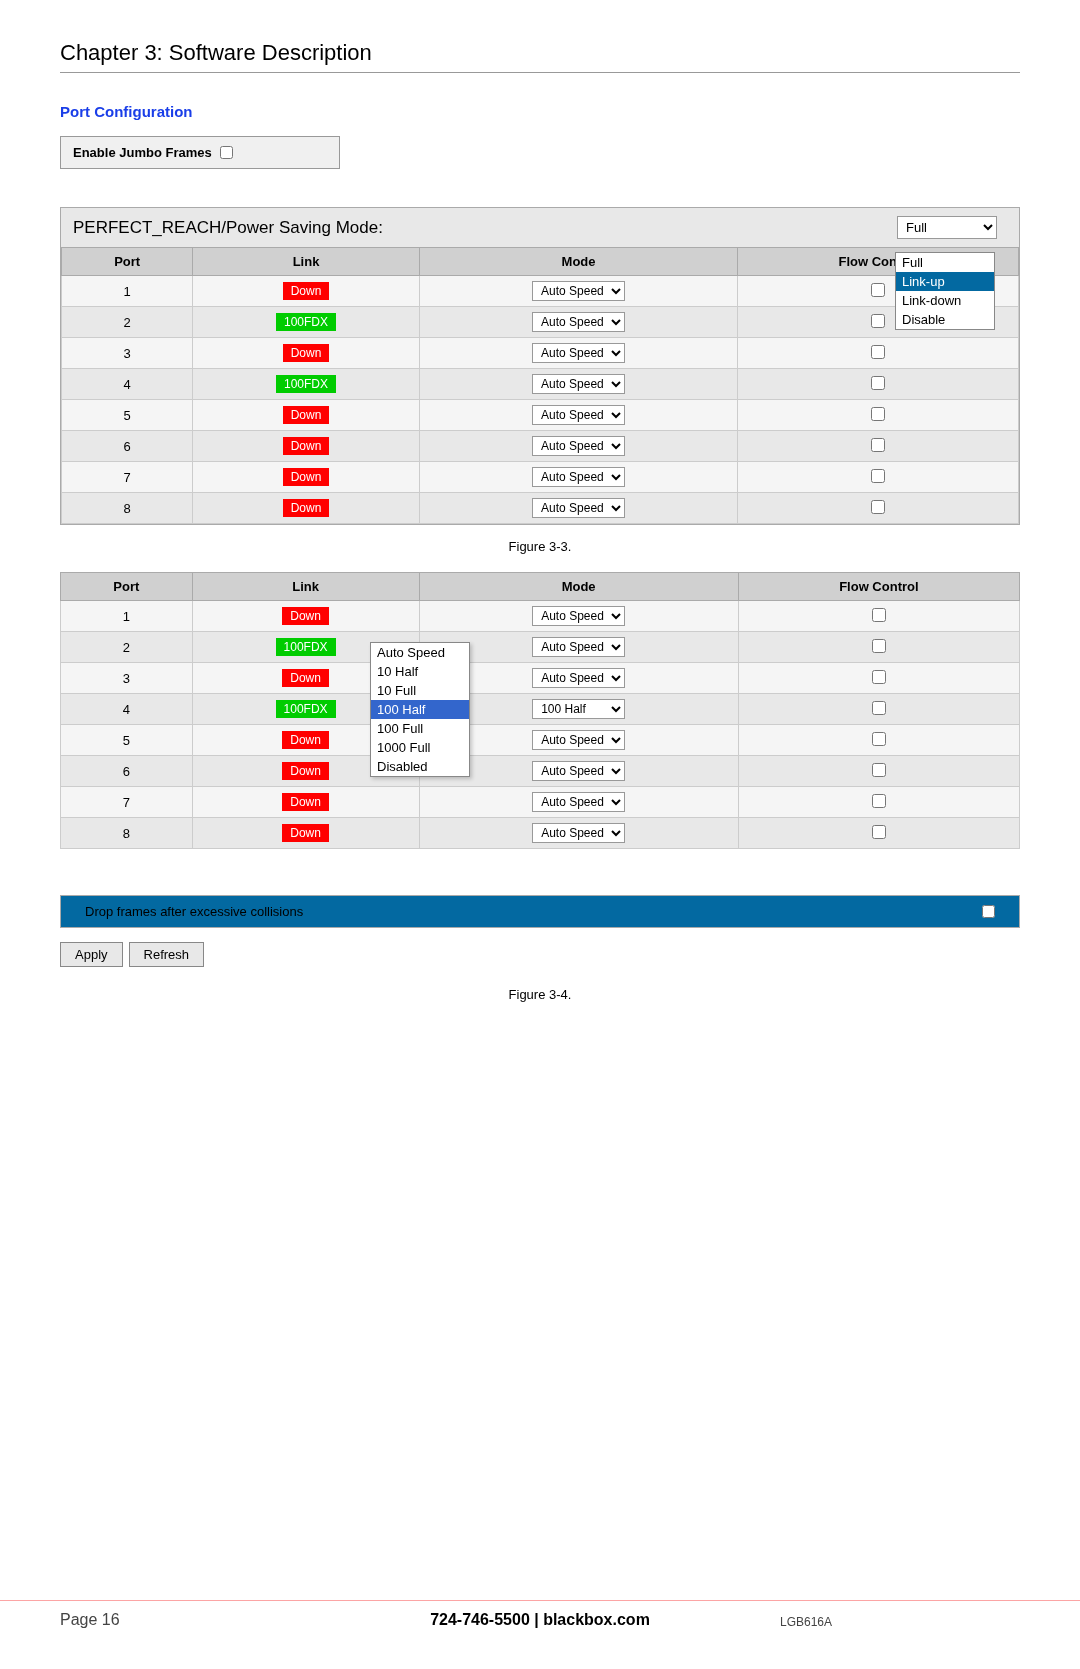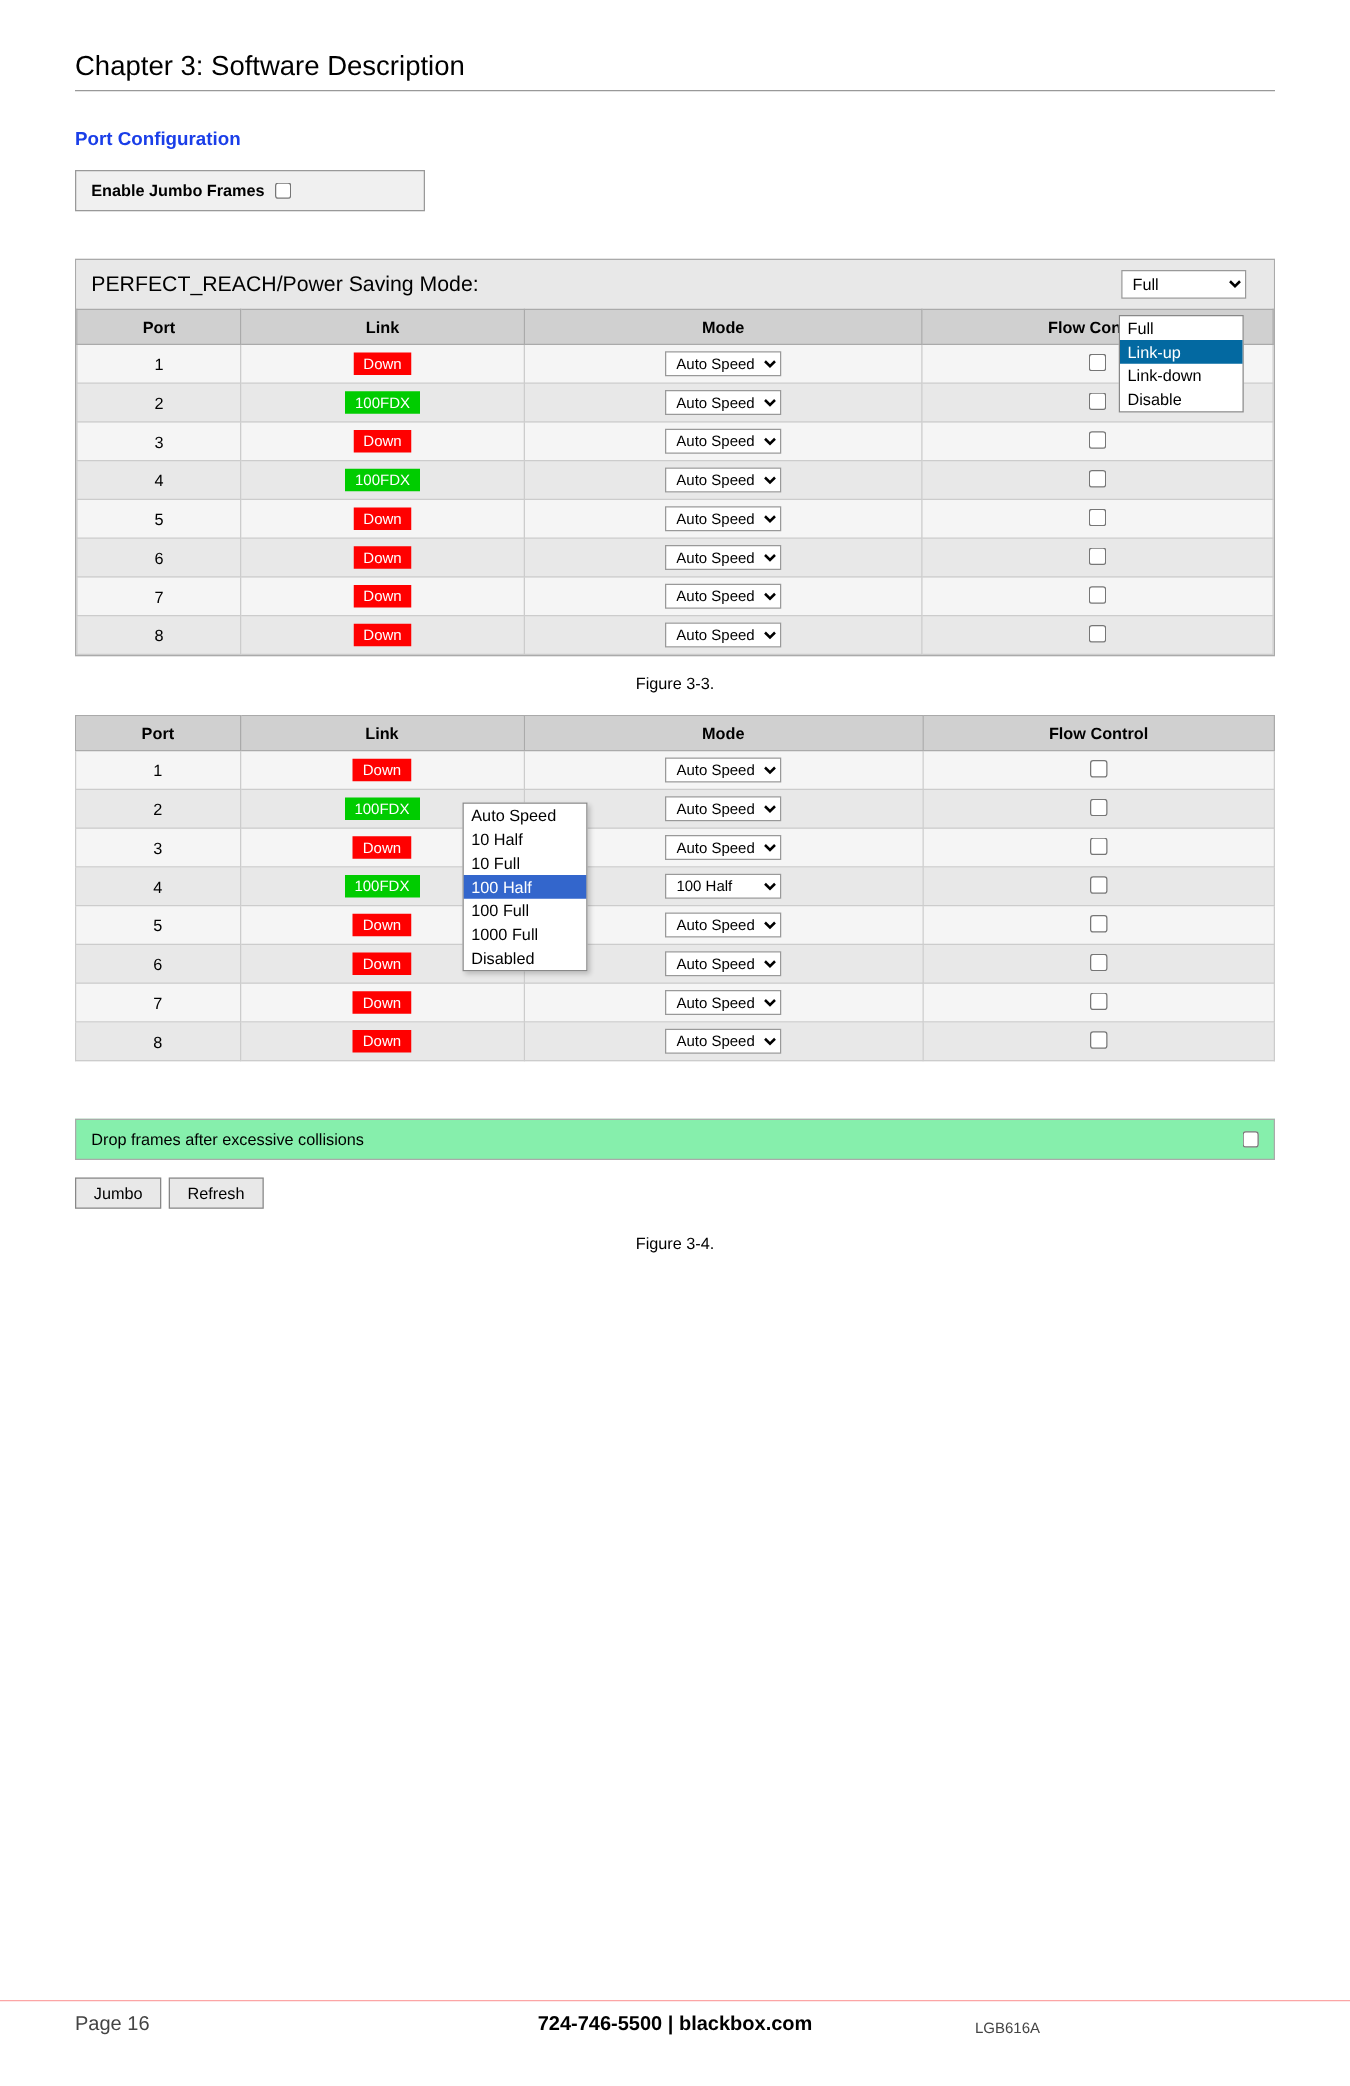--- a/index.html
+++ b/index.html
@@ -186,22 +186,22 @@
     .mode-dropdown-option.selected-highlight {
       background: #3366cc;
       color: #fff;
     }
 
     
     .drop-frames-row {
       display: flex;
       align-items: center;
       border: 1px solid #aaa;
-      background: #86efac;
-      padding: 8px 12px;
+      background: #0369a1;
+      padding: 8px 24px;
       margin-bottom: 14px;
       margin-top: 46px;
     }
     .drop-frames-label {
       flex: 1;
       font-size: 13px;
     }
 
     
     .button-row {
@@ -424,21 +424,21 @@
       <div class="mode-dropdown-option">Disabled</div>
     </div>
   </div>
 
   <div class="drop-frames-row">
     <span class="drop-frames-label">Drop frames after excessive collisions</span>
     <input type="checkbox" style="">
   </div>
 
   <div class="button-row">
-    <button class="action-button">Jumbo</button>
+    <button class="action-button">Apply</button>
     <button class="action-button">Refresh</button>
   </div>
 
   <div class="figure-caption">Figure 3-4.</div>
 
   <div class="page-footer">
     <span class="footer-page">Page 16</span>
     <span class="footer-phone">724-746-5500  |  blackbox.com</span>
     <span class="footer-model">LGB616A</span>
   </div>

